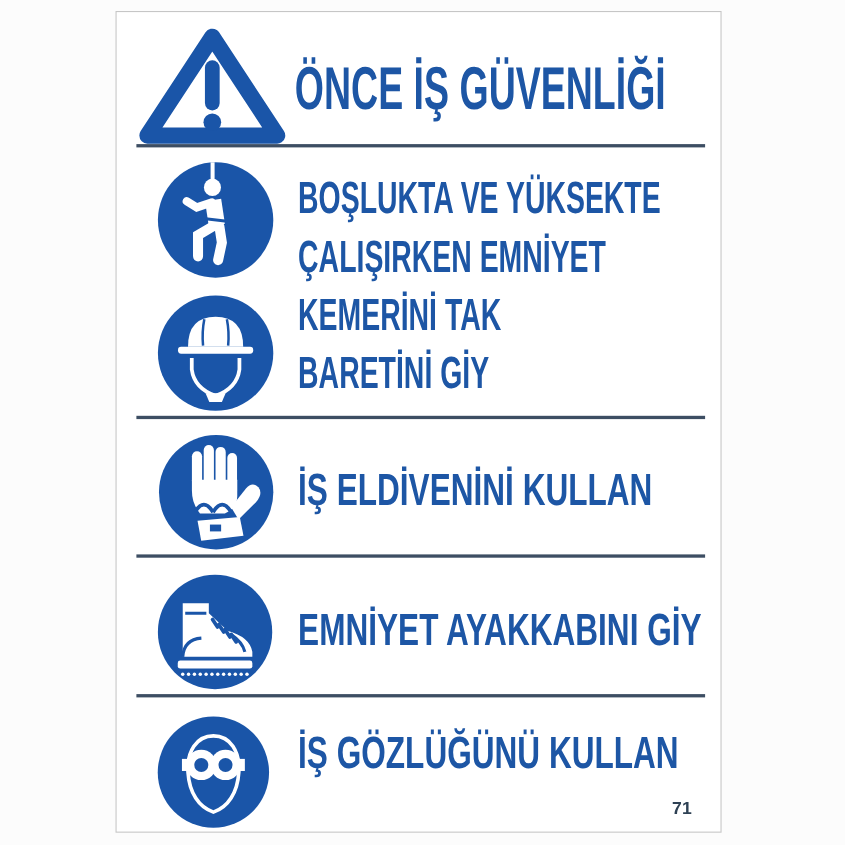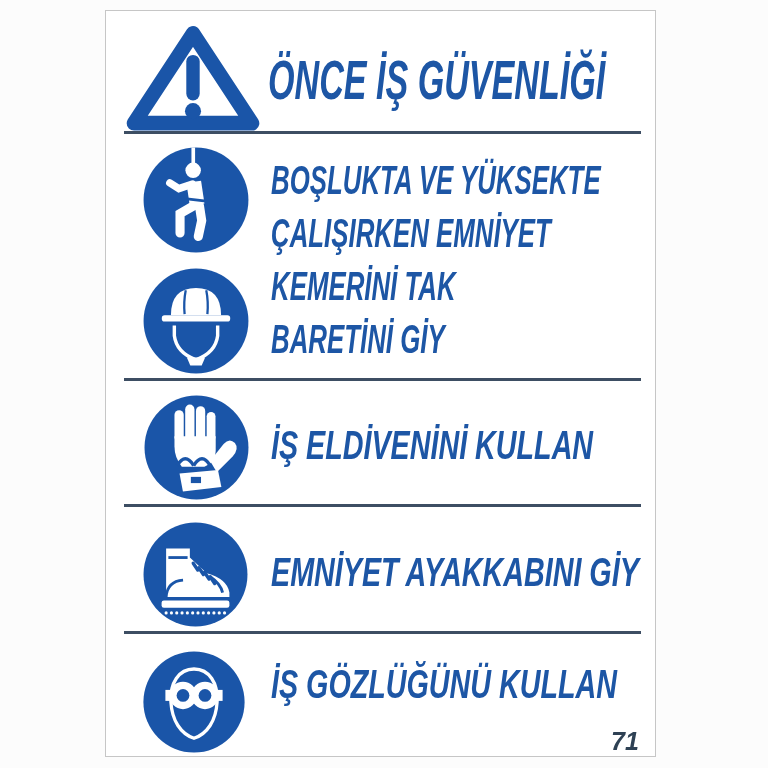--- a/index.html
+++ b/index.html
@@ -5,21 +5,21 @@
   :root{
     --icon-blue:#1a55a8;
     --text-blue:#1d56a5;
     --divider:#3d4e63;
     --page-number:#2e4154;
     --panel-border:#c6c6c6;
   }
   *{margin:0;padding:0;box-sizing:border-box;}
   html,body{width:768px;height:768px;background:#fcfcfc;overflow:hidden;
     font-family:"Liberation Sans", sans-serif;}
-  .canvas{position:relative;width:656px;height:768px;font-style:italic;}
+  .canvas{position:relative;width:656px;height:768px;}
   .panel{position:absolute;left:105px;top:10px;width:551px;height:747px;
     background:#ffffff;border:1px solid var(--panel-border,#c6c6c6);}
   .ic{position:absolute;display:block;}
   .tri{left:20px;top:13px;width:134px;height:110px;}
   .harness{left:33px;top:132px;width:114px;height:114px;}
   .helmet{left:33px;top:253px;width:114px;height:114px;}
   .glove{left:34px;top:380px;width:113px;height:113px;}
   .boot{left:33px;top:507px;width:113px;height:113px;}
   .goggles{left:33px;top:636px;width:110px;height:110px;}
   .f-blue{fill:var(--icon-blue,#1a55a8);}
@@ -32,21 +32,21 @@
   .sec2{position:absolute;left:165px;top:143px;}
   .sec2 .line{font-weight:bold;color:var(--text-blue,#1d56a5);white-space:nowrap;
     font-size:41px;line-height:53px;transform:scaleX(0.63);transform-origin:left center;}
   .one-line{font-size:41px;line-height:53px;transform:scaleX(0.70);}
   .sec3{left:165px;top:408px;}
   .sec4{left:165px;top:535px;}
   .sec5{left:165px;top:647px;}
   .divider{position:absolute;left:18px;width:517px;height:3px;
     background:var(--divider,#3d4e63);}
   .div1{top:120px;}.div2{top:367px;}.div3{top:493px;}.div4{top:620px;}
-  .pagenum{position:absolute;left:505px;top:716px;font-size:25px;font-weight:bold;
+  .pagenum{position:absolute;left:505px;top:716px;font-size:16px;font-weight:bold;
     color:var(--page-number,#2e4154);}
 </style>
 </head>
 <body>
 
 <div class="canvas">
   <div class="panel">
 
     <svg class="ic tri" viewBox="0 0 100 82">
       <path class="f-white s-blue" stroke-width="11" stroke-linejoin="round" d="M50 7 L94 74 L6 74 Z"></path>

